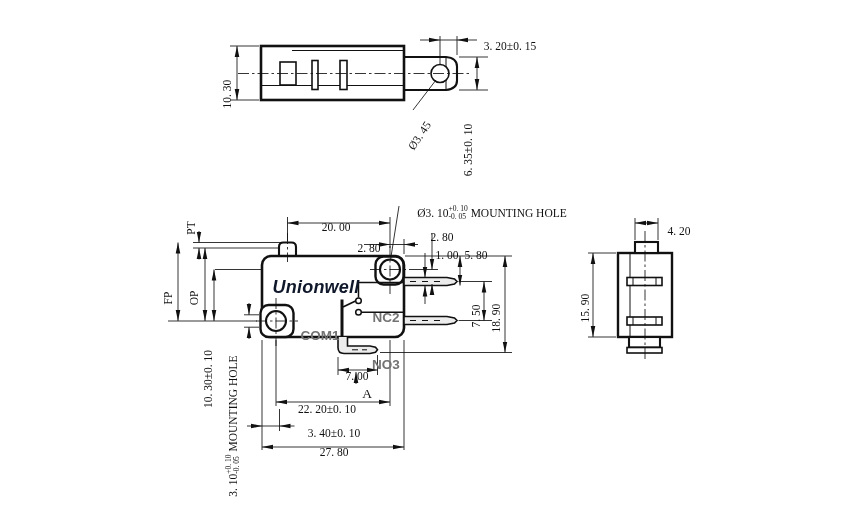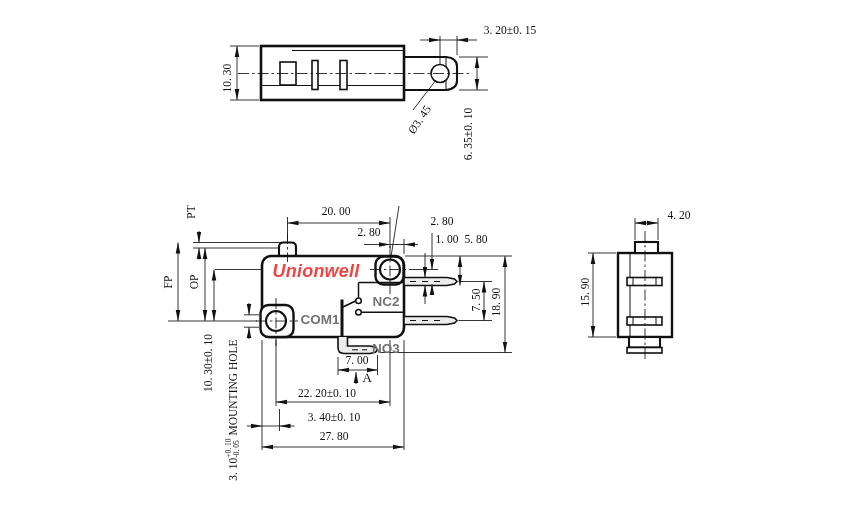--- a/index.html
+++ b/index.html
@@ -1,23 +1,23 @@
 <!DOCTYPE html>
 <html><head>
 <meta charset="utf-8">
 <style>
   html,body{margin:0;padding:0;background:#fff;}
   .canvas{position:relative;width:860px;height:520px;background:#ffffff;overflow:hidden;}
   .canvas svg{position:absolute;left:0;top:0;}
-  #labels{position:absolute;left:0;top:0;width:860px;height:398px;pointer-events:none;}
+  #labels{position:absolute;left:0;top:16px;width:860px;height:398px;pointer-events:none;}
   .lbl{position:absolute;font-family:"Liberation Serif",serif;font-size:11.5px;color:#111;
        white-space:pre;line-height:1;display:flex;align-items:center;}
   .lbl.big{font-size:13.5px;}
   .lbl.brand{font-family:"Liberation Sans",sans-serif;font-weight:bold;font-style:italic;
-       font-size:18px;letter-spacing:.2px;color:#ef4444;}
+       font-size:18px;letter-spacing:.2px;color:#0f172a;}
   .lbl.contact{font-family:"Liberation Sans",sans-serif;font-weight:bold;font-size:13.5px;color:#737373;}
   .tol{display:inline-flex;flex-direction:column;font-size:7.5px;line-height:1.1;}
 </style>
 </head>
 <body>
 
 <div class="canvas">
 
 <svg width="860" height="520" viewBox="0 0 860 520">
   <defs>
@@ -181,20 +181,21 @@
   </g>
 </svg>
 
 <div id="labels">
       <div class="lbl" style="left: 510px; top: 31px; transform: translate(-50%, -50%);">3. 20±0. 15</div>
       <div class="lbl" style="left: 228px; top: 78px; transform: translate(-50%, -50%) rotate(-90deg);">10. 30</div>
       <div class="lbl" style="left: 420px; top: 120px; transform: translate(-50%, -50%) rotate(-56deg);">Ø3. 45</div>
       <div class="lbl" style="left: 469px; top: 134px; transform: translate(-50%, -50%) rotate(-90deg);">6. 35±0. 10</div>
       <div class="lbl" style="left: 336px; top: 212px; transform: translate(-50%, -50%);">20. 00</div>
       <div class="lbl" style="left: 369px; top: 233px; transform: translate(-50%, -50%);">2. 80</div>
+      <div class="lbl" style="left: 492px; top: 197px; transform: translate(-50%, -50%);"><span>Ø3. 10</span><span class="tol"><span>+0. 10</span><span>-0. 05</span></span><span> MOUNTING HOLE</span></div>
       <div class="lbl" style="left: 442px; top: 222px; transform: translate(-50%, -50%);">2. 80</div>
       <div class="lbl" style="left: 447px; top: 240px; transform: translate(-50%, -50%);">1. 00</div>
       <div class="lbl" style="left: 476px; top: 240px; transform: translate(-50%, -50%);">5. 80</div>
       <div class="lbl" style="left: 477px; top: 300px; transform: translate(-50%, -50%) rotate(-90deg);">7. 50</div>
       <div class="lbl" style="left: 497px; top: 302px; transform: translate(-50%, -50%) rotate(-90deg);">18. 90</div>
       <div class="lbl" style="left: 192px; top: 212px; transform: translate(-50%, -50%) rotate(-90deg);">PT</div>
       <div class="lbl" style="left: 169px; top: 282px; transform: translate(-50%, -50%) rotate(-90deg);">FP</div>
       <div class="lbl" style="left: 195px; top: 282px; transform: translate(-50%, -50%) rotate(-90deg);">OP</div>
       <div class="lbl" style="left: 209px; top: 363px; transform: translate(-50%, -50%) rotate(-90deg);">10. 30±0. 10</div>
       <div class="lbl" style="left: 233px; top: 410px; transform: translate(-50%, -50%) rotate(-90deg);"><span>3. 10</span><span class="tol"><span>+0. 10</span><span>-0. 05</span></span><span> MOUNTING HOLE</span></div>

